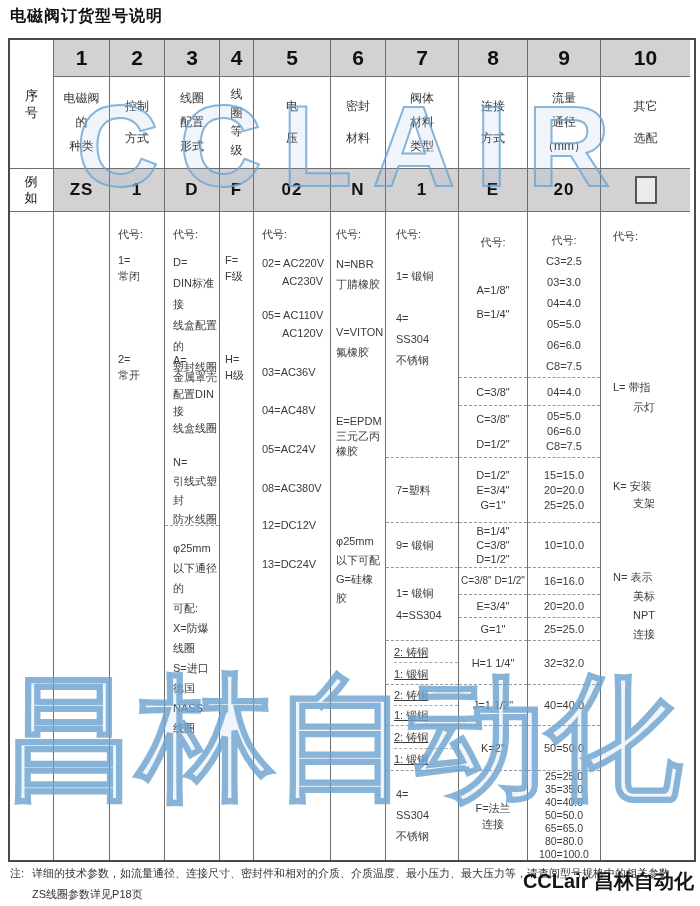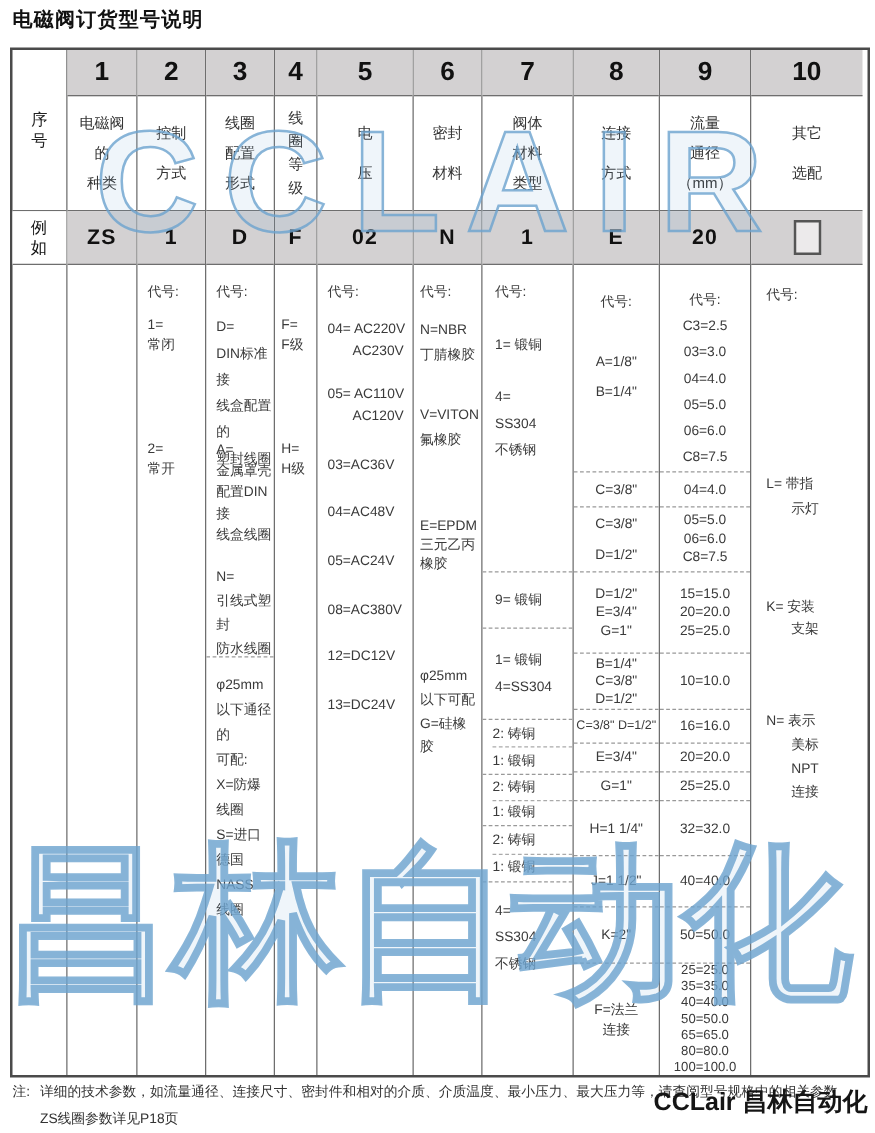--- a/index.html
+++ b/index.html
@@ -22,21 +22,21 @@
   .detail{height:648px;position:relative;font-size:11px;color:#3a3a3a;overflow:hidden;}
   .blk{position:absolute;left:8px;right:2px;line-height:16px;}
   .hang .ln:not(:first-child){padding-left:20px;}
   .dash{position:absolute;left:0;right:0;border-top:1px dashed #999;}
   .groups{display:flex;flex-direction:column;height:100%;}
   .grp{box-sizing:border-box;display:flex;flex-direction:column;justify-content:center;align-items:center;
        text-align:center;line-height:18px;flex:none;}
   .grp + .grp{border-top:1px dashed #999;}
   .grp.left{align-items:flex-start;text-align:left;padding-left:10px;}
   .grp.top{justify-content:flex-start;}
-  .grp.sub{align-items:stretch;text-align:left;padding-left:8px;}
+  .grp.sub{align-items:stretch;text-align:left;padding-left:8px;text-decoration:underline;}
   .grp.sub .ln{flex:1;display:flex;align-items:center;}
   .grp.sub .ln + .ln{border-top:1px dashed #aaa;}
   .exbox{width:18px;height:24px;border:2px solid #555;background:#eceaeb;}
   .wm{position:absolute;pointer-events:none;font-weight:bold;white-space:nowrap;z-index:5;
       color:rgba(125,175,215,0.12);-webkit-text-stroke:2px rgba(108,162,206,0.8);}
   .wm1{left:76px;top:80px;font-size:115px;letter-spacing:20px;}
   .wm2{left:2px;top:648px;font-size:136px;letter-spacing:0;}
   .noteprefix{position:absolute;left:10px;top:866px;font-size:11px;color:#333;}
   .note1{position:absolute;left:32px;top:866px;width:658px;font-size:11px;color:#333;
          white-space:nowrap;overflow:hidden;}
@@ -167,21 +167,21 @@
       <div class="cell dcell">
           <div class="ln">电</div>
           <div class="ln">压</div>
         </div>
       <div class="cell ecell">02</div>
       <div class="detail">
         <div class="blk" style="top:14px">
             <div class="ln">代号:</div>
           </div>
         <div class="blk hang" style="top:42px;line-height:18px">
-            <div class="ln">04= AC220V</div>
+            <div class="ln">02= AC220V</div>
             <div class="ln">AC230V</div>
           </div>
         <div class="blk hang" style="top:94px;line-height:18px">
             <div class="ln">05= AC110V</div>
             <div class="ln">AC120V</div>
           </div>
         <div class="blk" style="top:152px">
             <div class="ln">03=AC36V</div>
           </div>
         <div class="blk" style="top:190px">
@@ -246,20 +246,23 @@
         <div class="groups">
           <div class="grp left top" style="height:245px;line-height:21px;padding-top:12px">
               <div class="ln">代号:</div>
               <div class="ln">&nbsp;</div>
               <div class="ln">1= 锻铜</div>
               <div class="ln">&nbsp;</div>
               <div class="ln">4=</div>
               <div class="ln">SS304</div>
               <div class="ln">不锈钢</div>
             </div>
+          <div class="grp left" style="height:65px">
+              <div class="ln">7=塑料</div>
+            </div>
           <div class="grp left" style="height:45px">
               <div class="ln">9= 锻铜</div>
             </div>
           <div class="grp left" style="height:73px;line-height:22px">
               <div class="ln">1= 锻铜</div>
               <div class="ln">4=SS304</div>
             </div>
           <div class="grp sub" style="height:44px">
               <div class="ln">2: 铸铜</div>
               <div class="ln">1: 锻铜</div>

